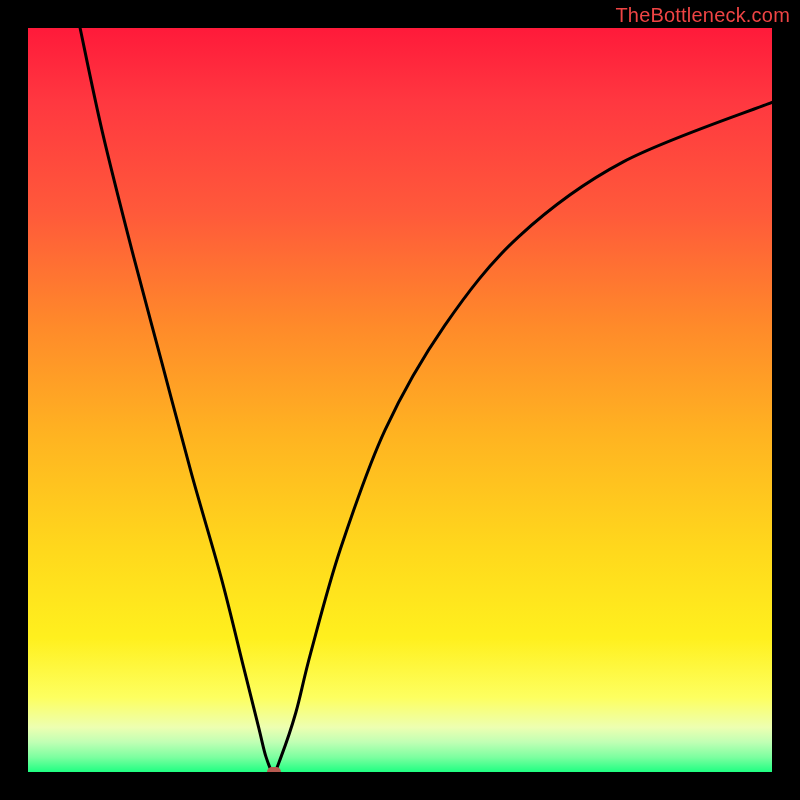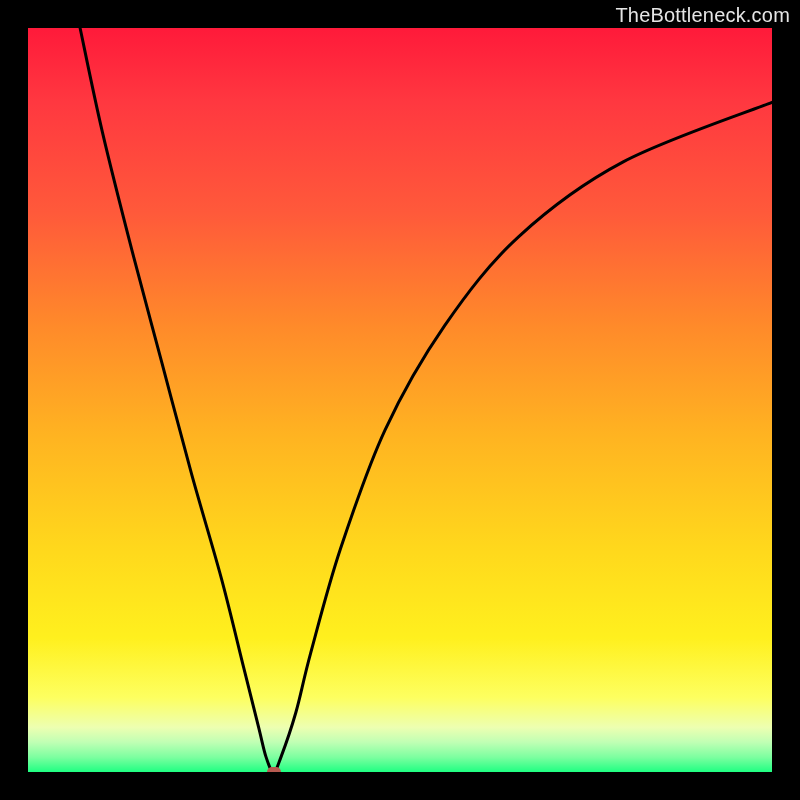--- a/index.html
+++ b/index.html
@@ -49,21 +49,21 @@
   }
   .marker {
     position: absolute;
     background: #b65a50;
     border-radius: 6px;
   }
   .watermark {
     position: absolute;
     top: 4px;
     right: 10px;
-    color: #e5e5e5;
+    color: #ef4444;
     font-size: 20px;
     font-weight: 500;
     letter-spacing: 0.2px;
     user-select: none;
   }
   svg.curve {
     position: absolute;
     left: 0; top: 0;
     width: 100%; height: 100%;
     overflow: visible;

